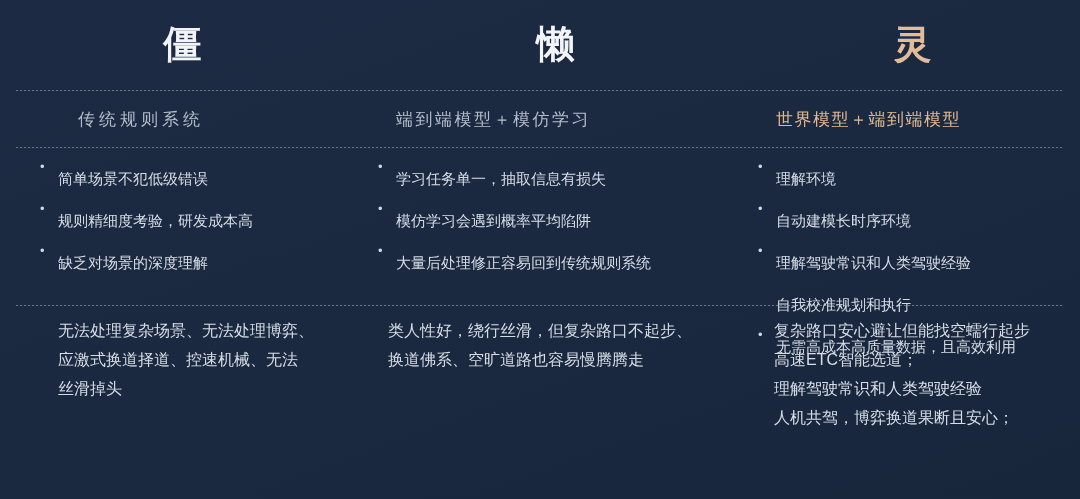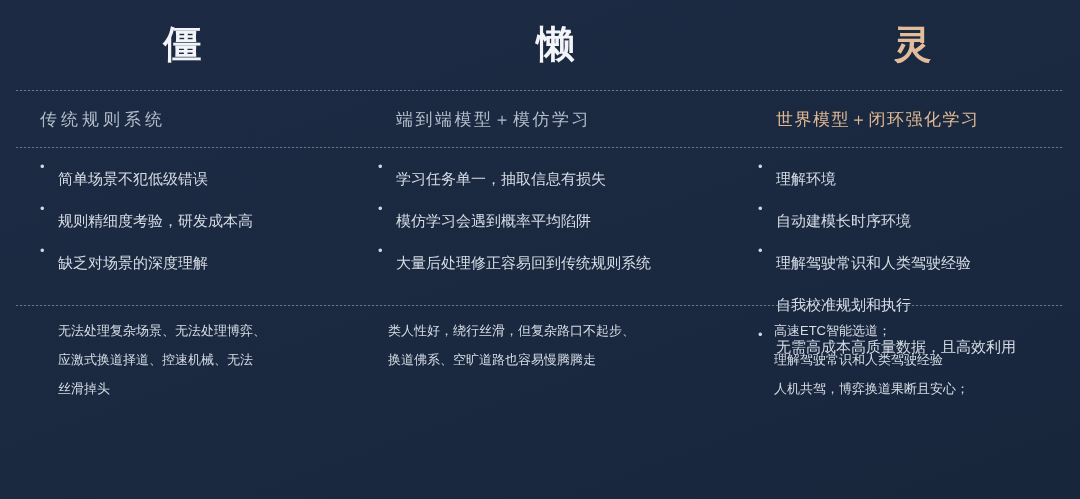--- a/index.html
+++ b/index.html
@@ -69,21 +69,21 @@
     position: absolute;
     top: 100px;
     left: 0;
     height: 44px;
   }
   .subhead {
     font-size: 17px;
     line-height: 40px;
     color: #b3bcca;
     letter-spacing: 4px;
-    padding-left: 40px;
+    padding-left: 78px;
     white-space: nowrap;
   }
   .subhead.c2 { padding-left: 30px; letter-spacing: 2.5px; }
   .subhead.c3 {
     color: #e0b994;
     padding-left: 30px;
     letter-spacing: 1.5px;
   }
 
   
@@ -124,21 +124,21 @@
     top: 316px;
     left: 0;
     height: 180px;
   }
   .para-col {
     padding-left: 58px;
   }
   .para-col.c2 { padding-left: 22px; }
   .para-col.c3 { padding-left: 28px; }
   .para-line {
-    font-size: 13px;
+    font-size: 16px;
     line-height: 29px;
     color: #d7dde6;
     white-space: nowrap;
   }
 </style>
 </head>
 <body>
 
 <div class="slide">
 
@@ -146,21 +146,21 @@
     <div class="big-title">僵</div>
     <div class="big-title">懒</div>
     <div class="big-title gold">灵</div>
   </div>
 
   <div class="divider d1"></div>
 
   <div class="row subhead-row">
     <div class="subhead c1">传统规则系统</div>
     <div class="subhead c2">端到端模型＋模仿学习</div>
-    <div class="subhead c3">世界模型＋闭环强化学习</div>
+    <div class="subhead c3">世界模型＋端到端模型</div>
   </div>
 
   <div class="divider d2"></div>
 
   <div class="row bullets-row">
 
     <div class="bullet-col c1">
       <div class="bullet">
         <span class="dot">•</span>
         <span class="btext">简单场景不犯低级错误</span>
@@ -224,20 +224,21 @@
       <div class="para-line">应激式换道择道、控速机械、无法</div>
       <div class="para-line">丝滑掉头</div>
     </div>
 
     <div class="para-col c2">
       <div class="para-line">类人性好，绕行丝滑，但复杂路口不起步、</div>
       <div class="para-line">换道佛系、空旷道路也容易慢腾腾走</div>
     </div>
 
     <div class="para-col c3">
+      <div class="para-line">复杂路口安心避让但能找空蠕行起步</div>
       <div class="para-line">高速ETC智能选道；</div>
       <div class="para-line">理解驾驶常识和人类驾驶经验</div>
       <div class="para-line">人机共驾，博弈换道果断且安心；</div>
     </div>
 
   </div>
 
 </div>
 
 </body></html>

